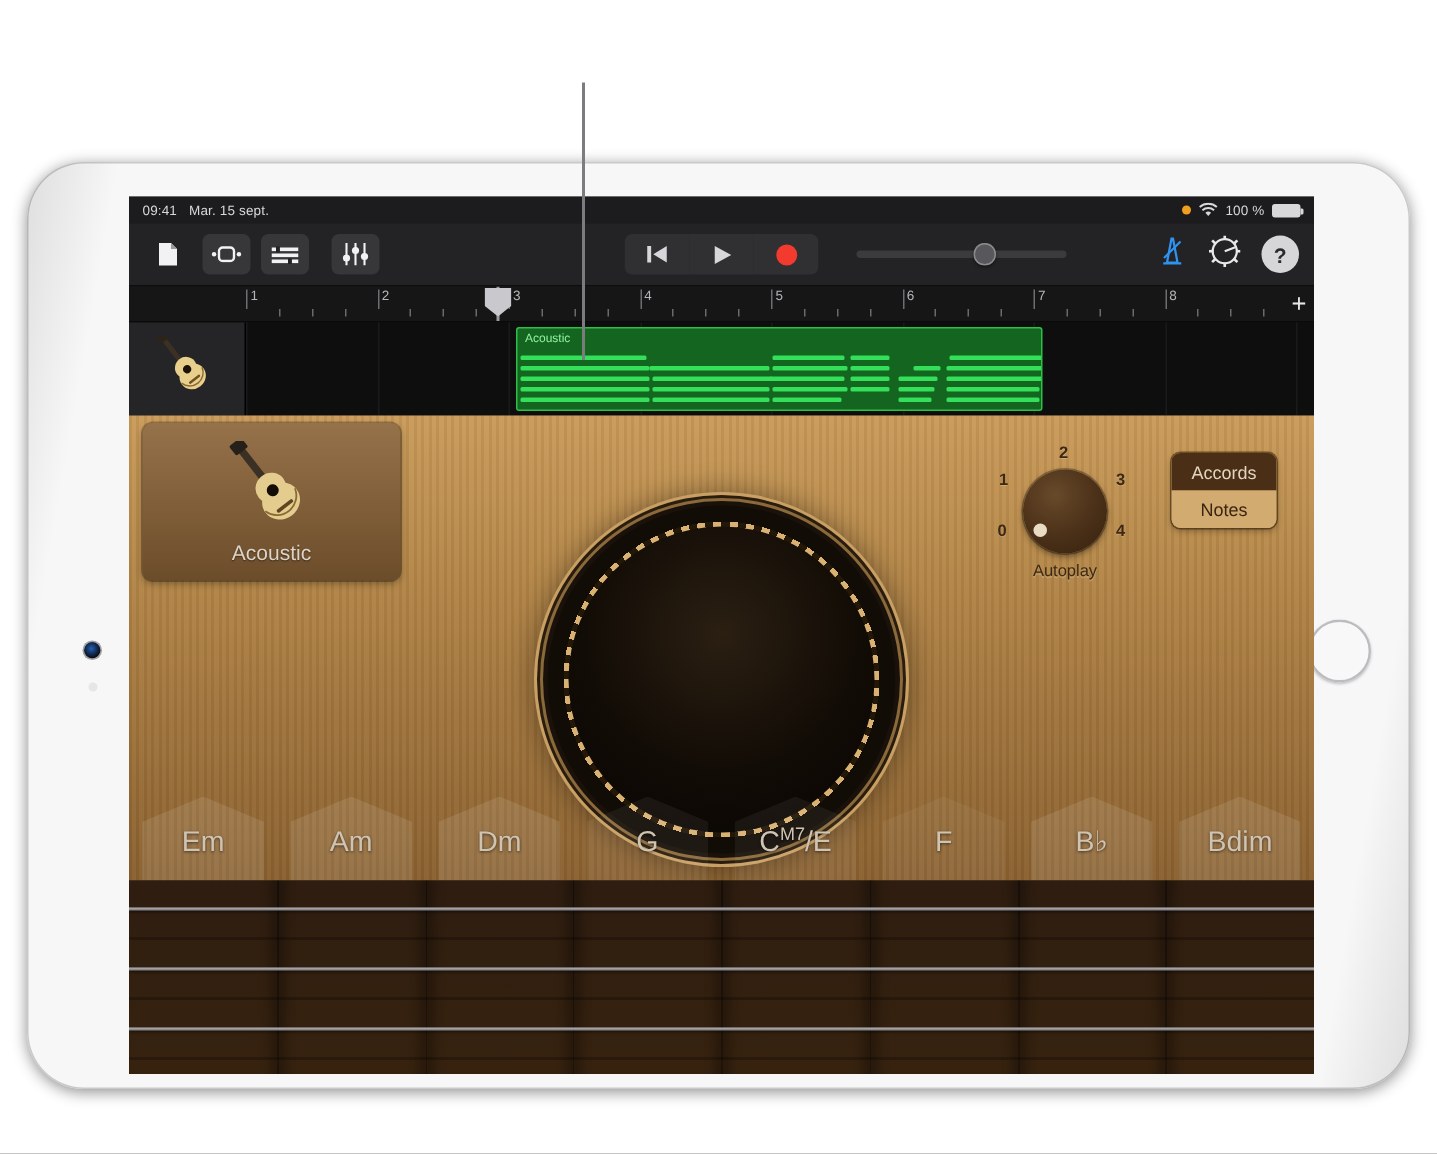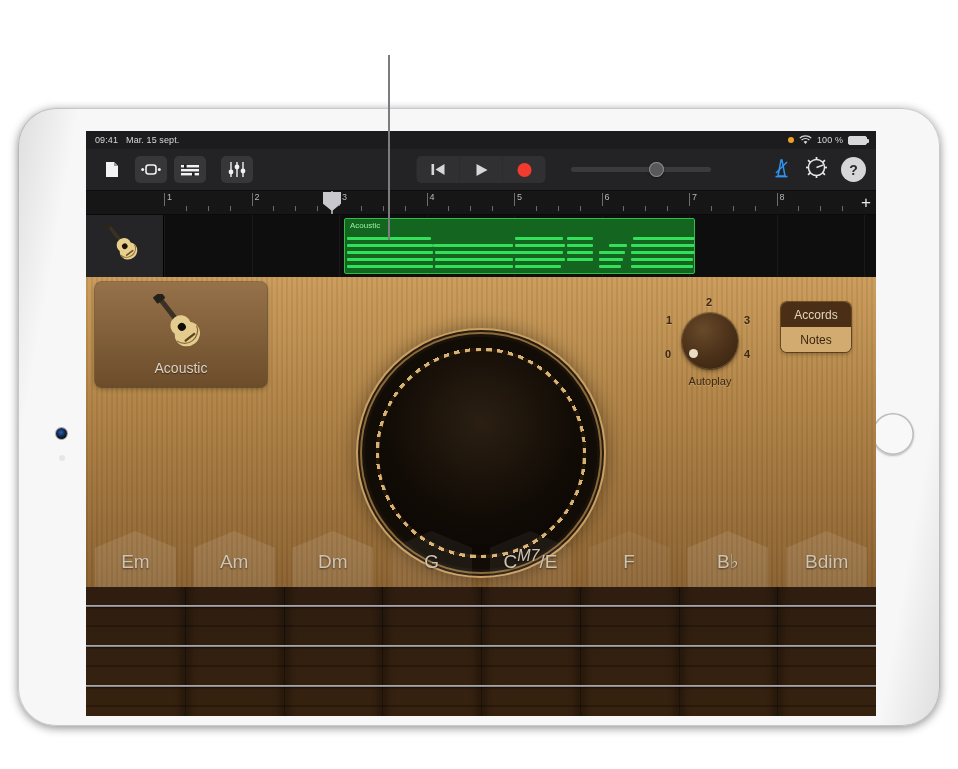--- a/index.html
+++ b/index.html
@@ -239,21 +239,21 @@
   .chord .pent{
     position:absolute; left:9%; right:9%; bottom:0; height:56px;
     background: rgba(255,255,255,.10);
     clip-path: polygon(50% 0,100% 30%,100% 100%,0 100%,0 30%);
     box-shadow: 0 0 0 1px rgba(255,255,255,.05);
   }
   .chord .lbl{
     position:relative; z-index:2; color:#cfc3b2; font-size:19px;
     text-shadow:0 1px 2px rgba(0,0,0,.55);
   }
-  .chord .lbl sup{ font-size:16px;font-style:italic; }
+  .chord .lbl sup{ font-size:12px; }
   .chord.dark .pent{ background: rgba(255,255,255,.055); }
 
   
   #fretboard{
     position:relative; height:245px;
     background:
       repeating-linear-gradient(180deg, rgba(0,0,0,0) 0 38px, rgba(0,0,0,.25) 38px 40px),
       linear-gradient(180deg,#2e1d10 0%, #36220f 50%, #2a1a0c 100%);
     overflow:hidden;
   }

